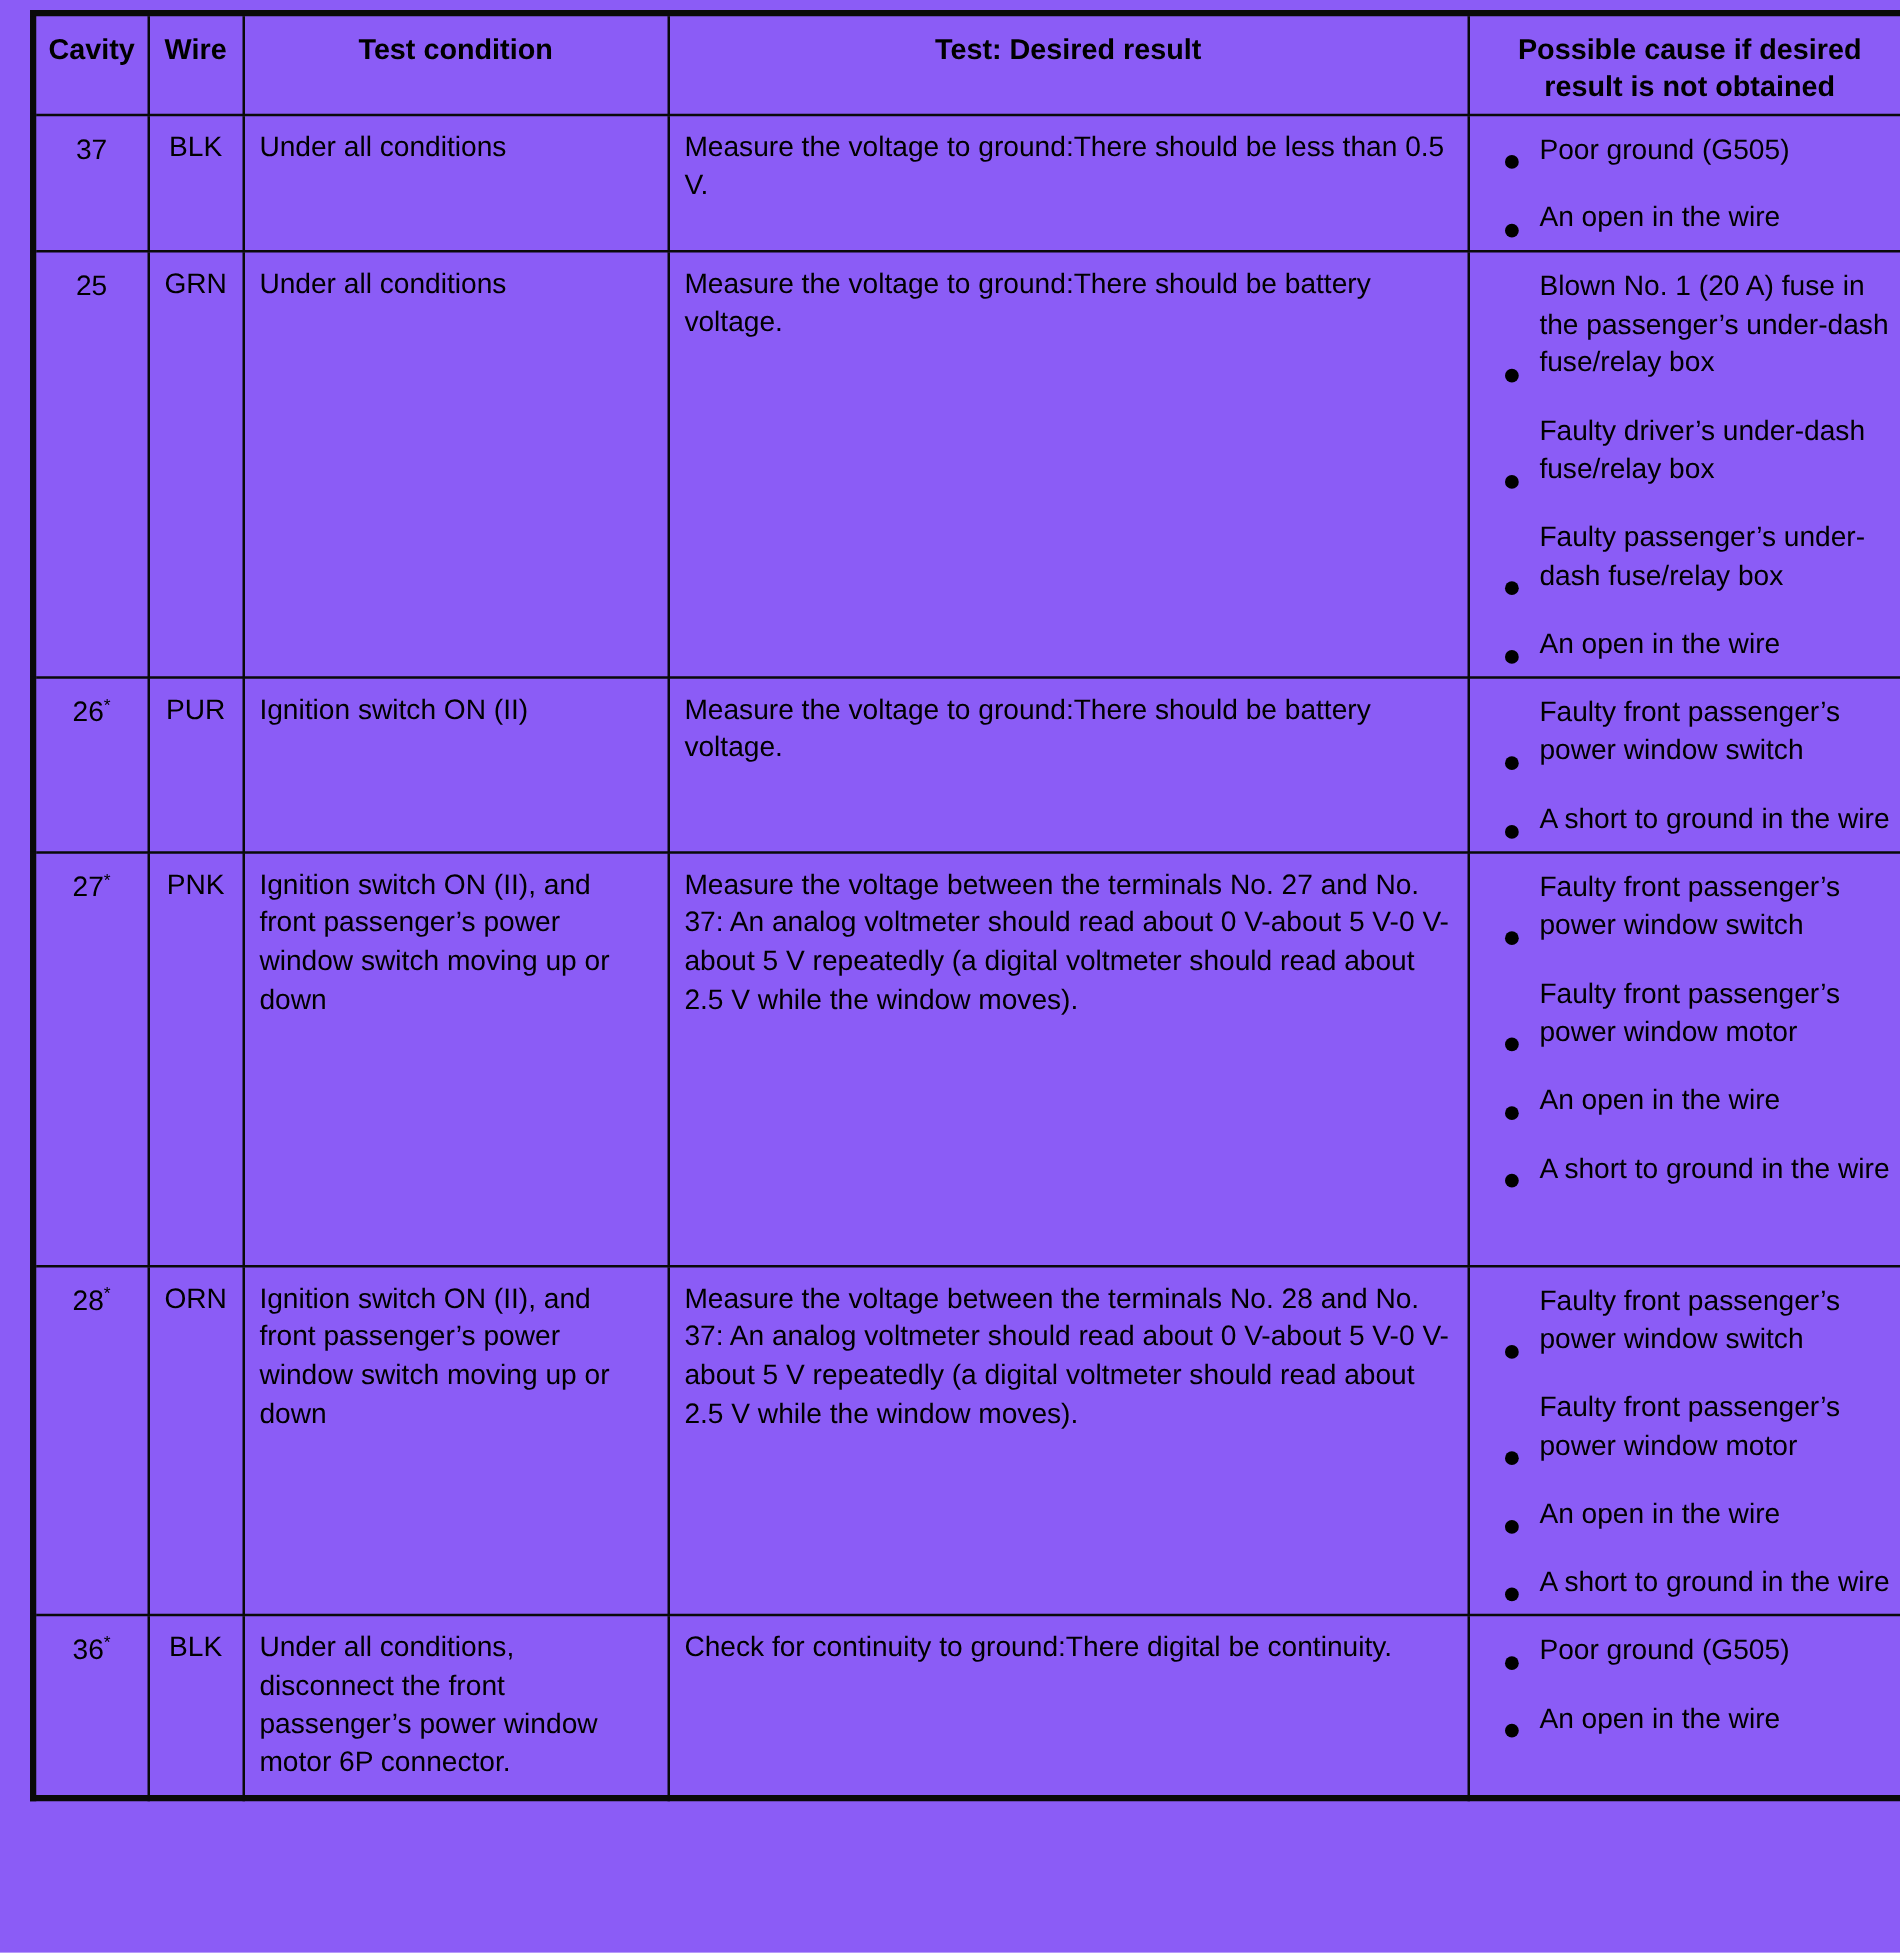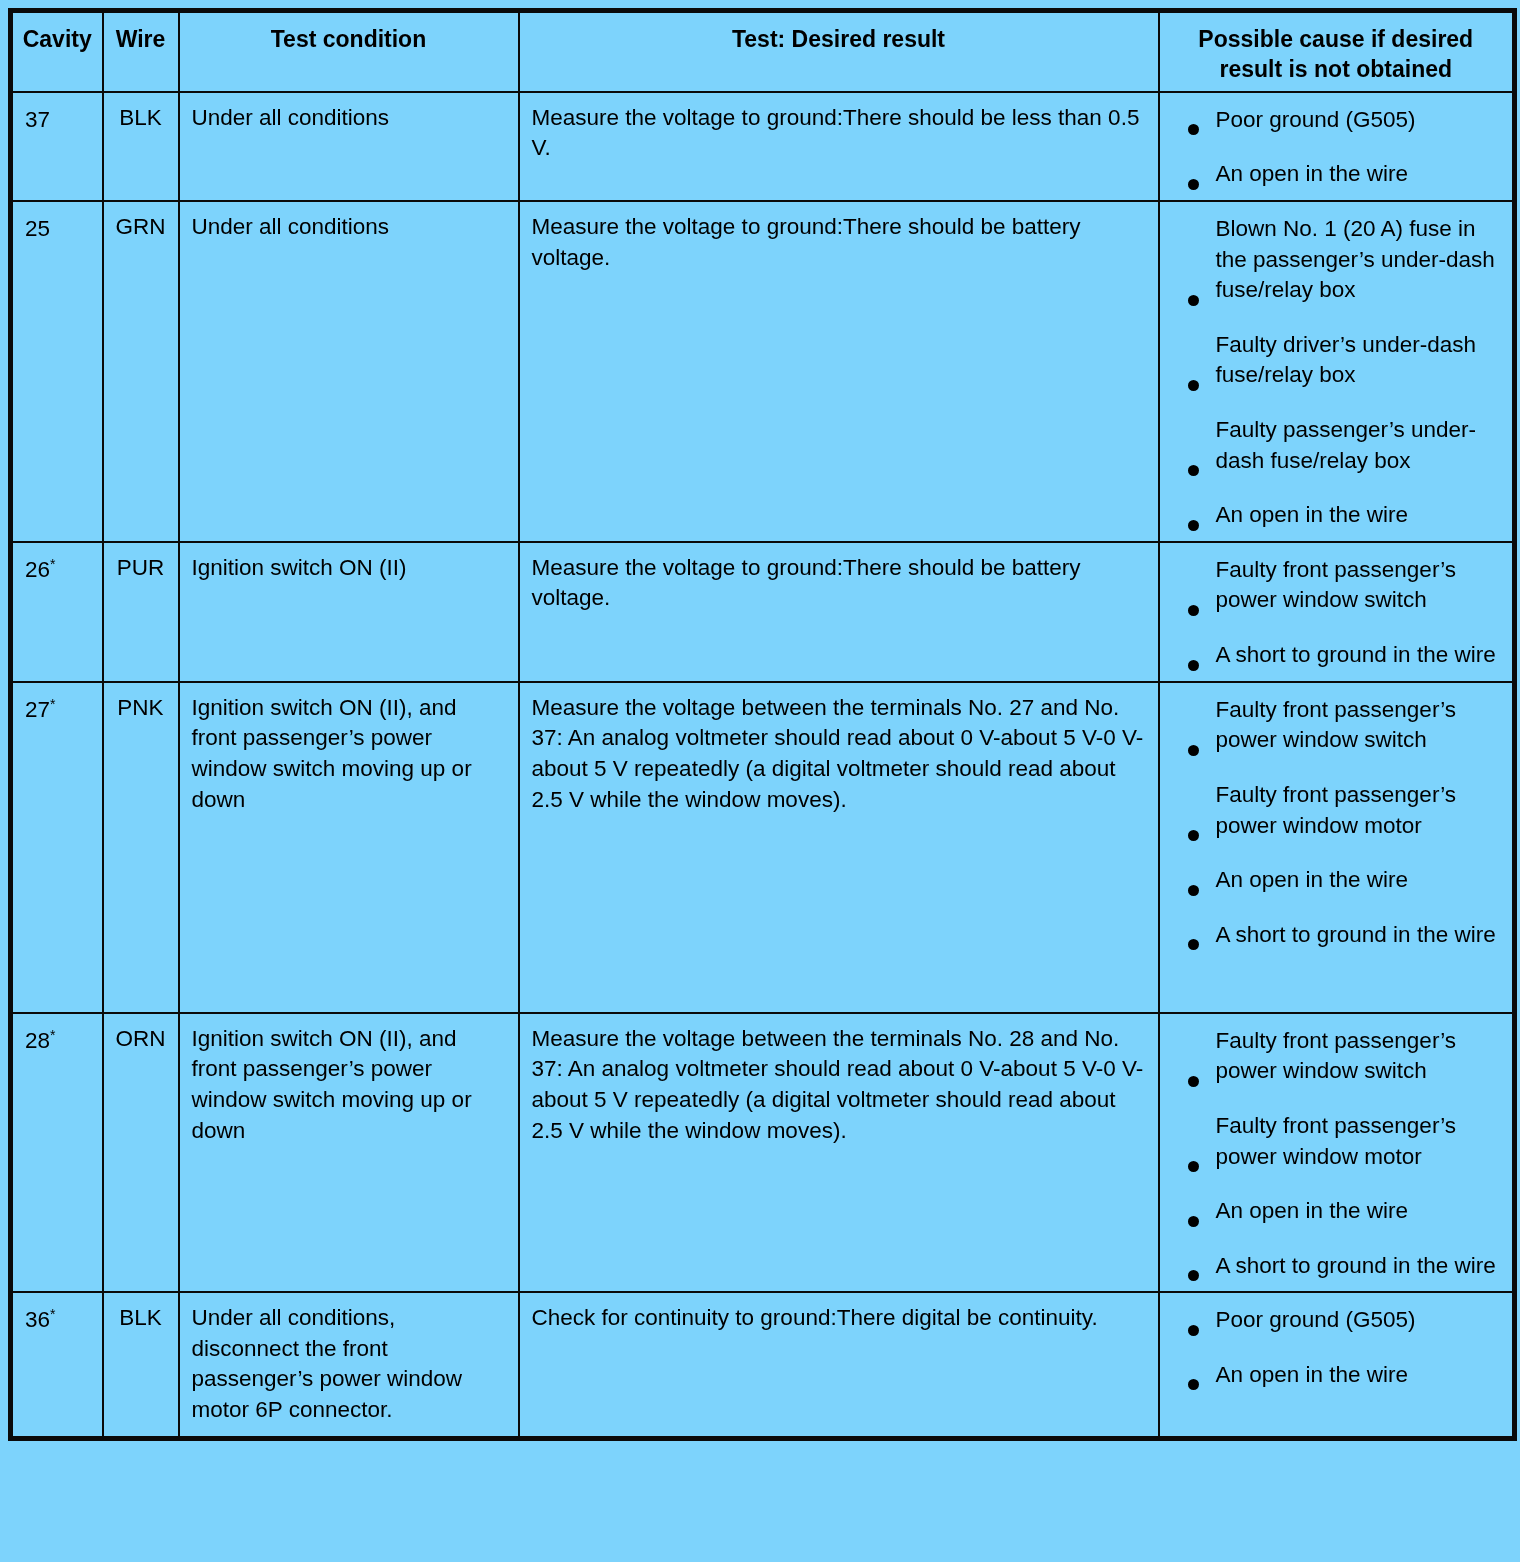--- a/index.html
+++ b/index.html
@@ -6,22 +6,22 @@
     margin: 0;
     padding: 0;
     background: #ffffff;
     color: #000000;
     font-family: "Liberation Sans", sans-serif;
   }
   .page {
     width: 1520px;
     height: 1562px;
     box-sizing: border-box;
-    padding: 8px 8px 0 8px;
-    background: #7dd3fc;
+    padding: 8px 8px 0 24px;
+    background: #8b5cf6;
   }
   table.ttable {
     border-collapse: collapse;
     table-layout: fixed;
     width: 1504px;
     border: 5px solid #0a0a0a;
   }
   .ttable th, .ttable td {
     border: 2px solid #0a0a0a;
     vertical-align: top;
@@ -34,20 +34,21 @@
     text-align: center;
     padding: 12px 8px 6px 8px;
     line-height: 1.3;
   }
   .ttable td {
     font-size: 22.5px;
     line-height: 1.36;
     padding: 10px 12px;
   }
   td.c-cavity {
+    text-align: center;
     padding-top: 12px;
   }
   td.c-wire {
     text-align: center;
     padding-left: 4px;
     padding-right: 4px;
     margin-top: 13px;
   }
   sup.ast {
     font-size: 14px;

